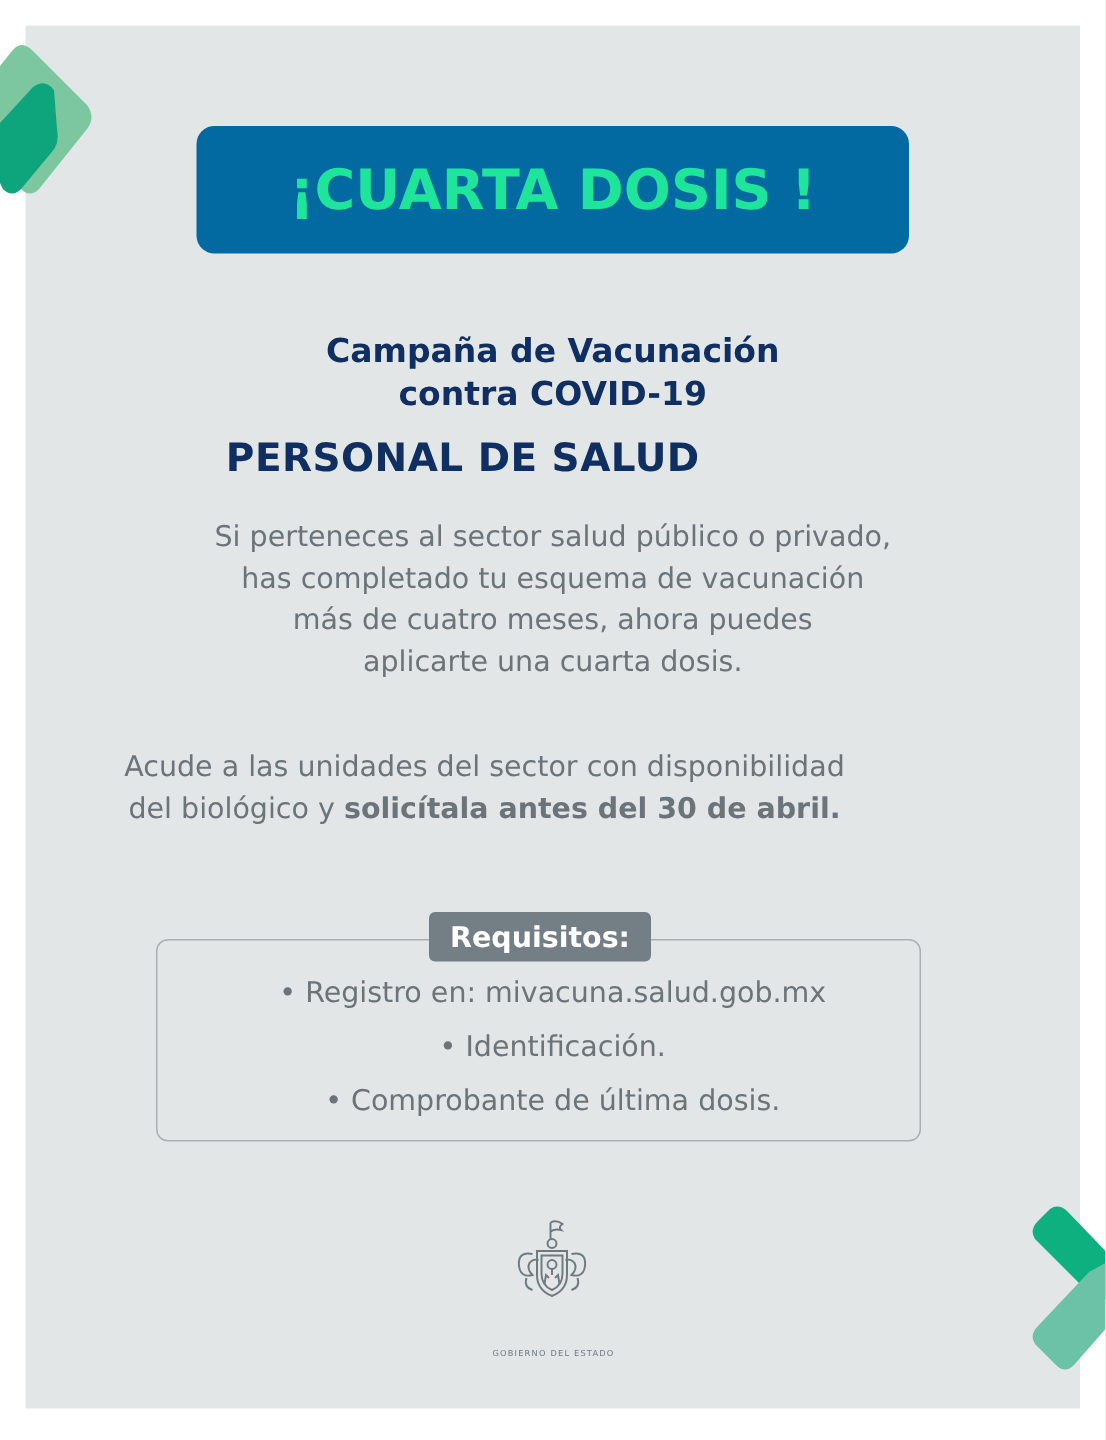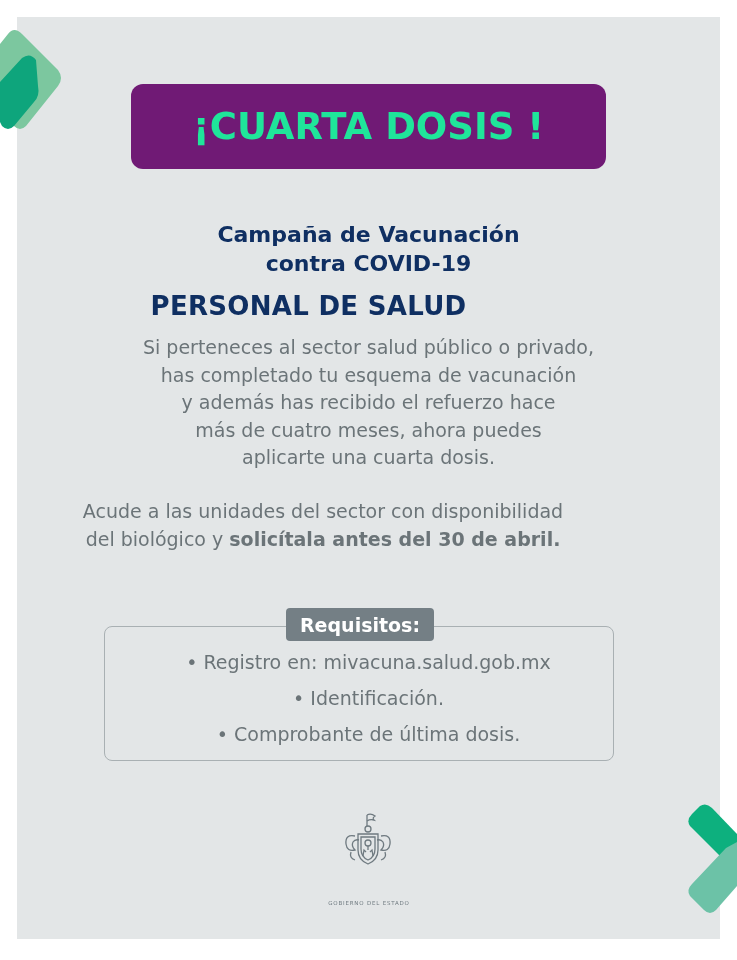--- a/index.html
+++ b/index.html
@@ -8,40 +8,40 @@
     position: relative; overflow: hidden;
     font-family: "DejaVu Sans", sans-serif;
   }
   .card {
     position: absolute; left: 17px; top: 17px; width: 703px; height: 922px;
     background: #e3e6e7;
   }
   .chev { position: absolute; }
   .banner {
     position: absolute; left: 131px; top: 84px; width: 475px; height: 85px;
-    background: #701a75; border-radius: 12px;
+    background: #0369a1; border-radius: 12px;
     display: flex; align-items: center; justify-content: center;
   }
   .banner-text {
     color: #1fe59a; font-family: "DejaVu Sans", sans-serif; font-weight: bold;
     font-size: 37px; letter-spacing: 0px; white-space: nowrap;
   }
   .subtitle {
     position: absolute; left: 0; width: 737px; top: 210px; text-align: center;
     color: #0f2f62; font-weight: bold; font-size: 22px; line-height: 29px;
     font-family: "DejaVu Sans", sans-serif;
     margin-top: 10px;
   }
   .section-title {
     position: absolute; left: 0; width: 617px; top: 291px; text-align: center;
     color: #0f2f62; font-weight: bold; font-size: 26px; letter-spacing: 0.3px;
     font-family: "DejaVu Sans", sans-serif;
   }
   .body-text {
-    position: absolute; left: 0; width: 737px; top: 334px; text-align: center;
+    position: absolute; left: 0; width: 737px; top: 345px; text-align: center;
     color: #6b7478; font-size: 19px; line-height: 27.5px;
     font-family: "DejaVu Sans", sans-serif;
   }
   .cta-text {
     position: absolute; left: 0; width: 646px; top: 498px; text-align: center;
     color: #6b7478; font-size: 19px; line-height: 27.5px;
     font-family: "DejaVu Sans", sans-serif;
   }
   .cta-text b { color: #6b7478; font-weight: bold; }
   .req-box {
@@ -98,21 +98,20 @@
 <div class="subtitle">
   <div>Campaña de Vacunación</div>
   <div>contra COVID-19</div>
 </div>
 
 <div class="section-title">PERSONAL DE SALUD</div>
 
 <div class="body-text">
   <div>Si perteneces al sector salud público o privado,</div>
   <div>has completado tu esquema de vacunación</div>
-  <div>y además has recibido el refuerzo hace</div>
   <div>más de cuatro meses, ahora puedes</div>
   <div>aplicarte una cuarta dosis.</div>
 </div>
 
 <div class="cta-text">
   <div>Acude a las unidades del sector con disponibilidad</div>
   <div><span>del biológico y </span><b>solicítala antes del 30 de abril.</b></div>
 </div>
 
 <div class="req-box"></div>

